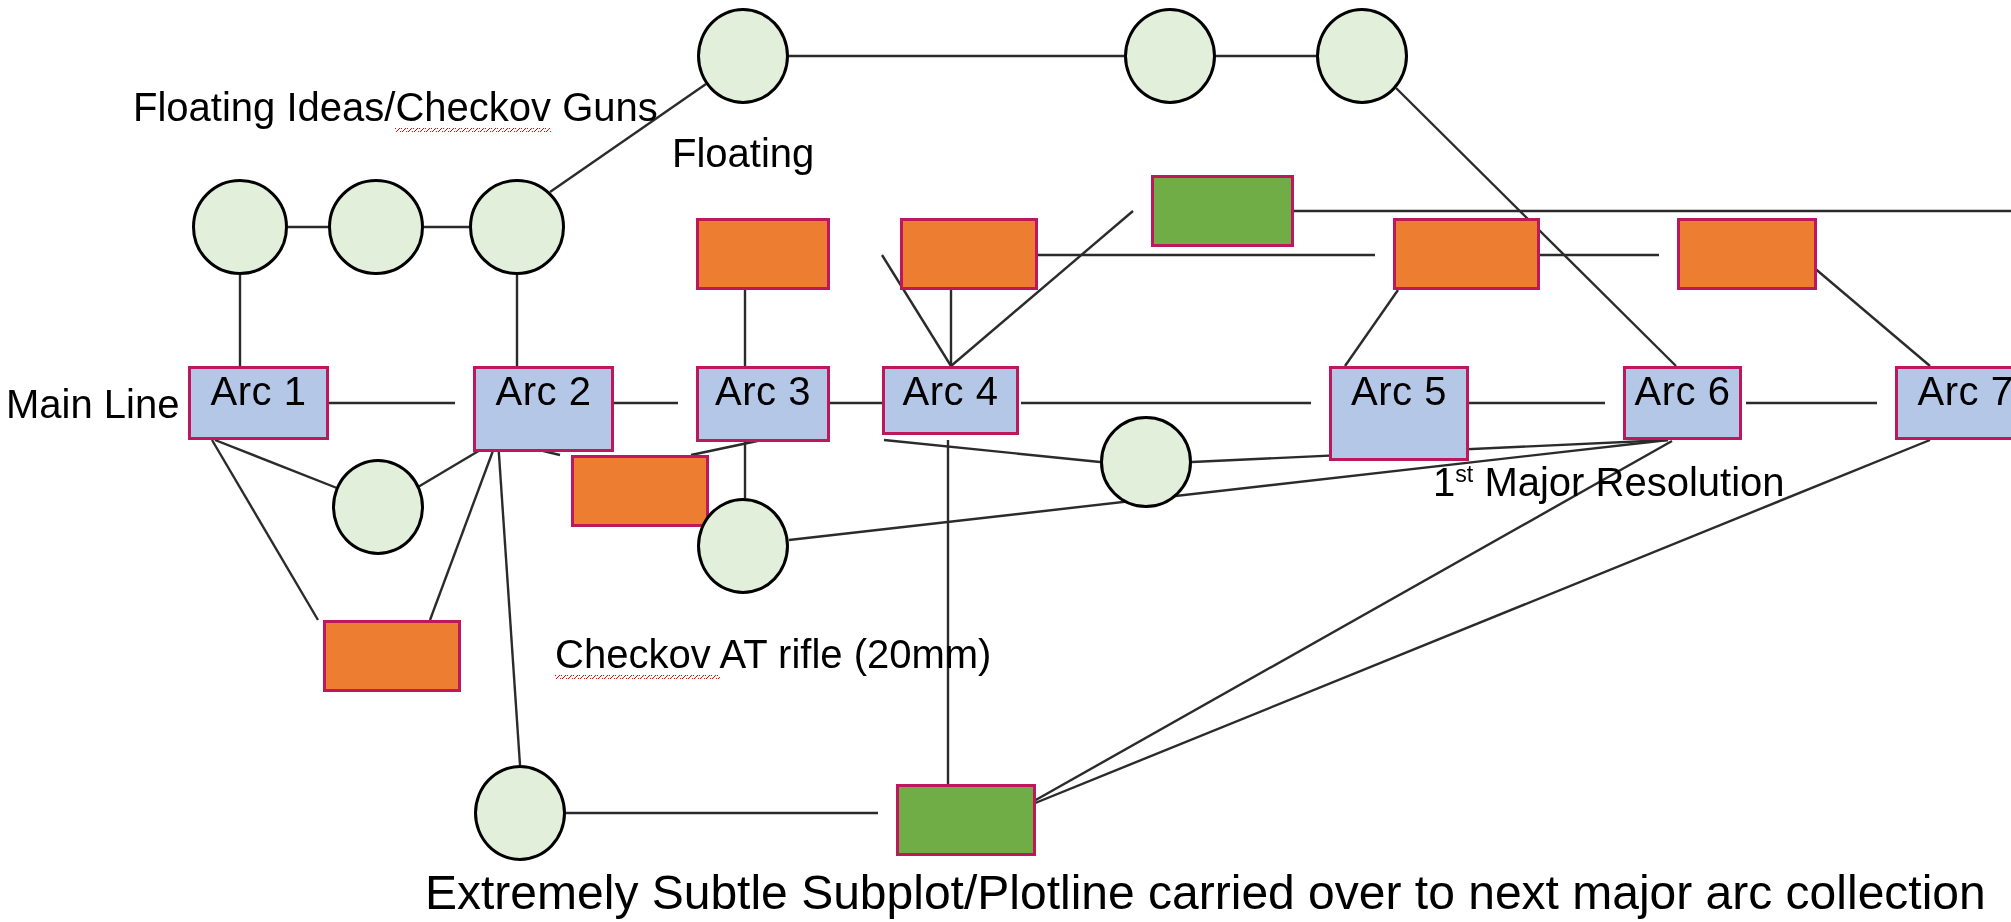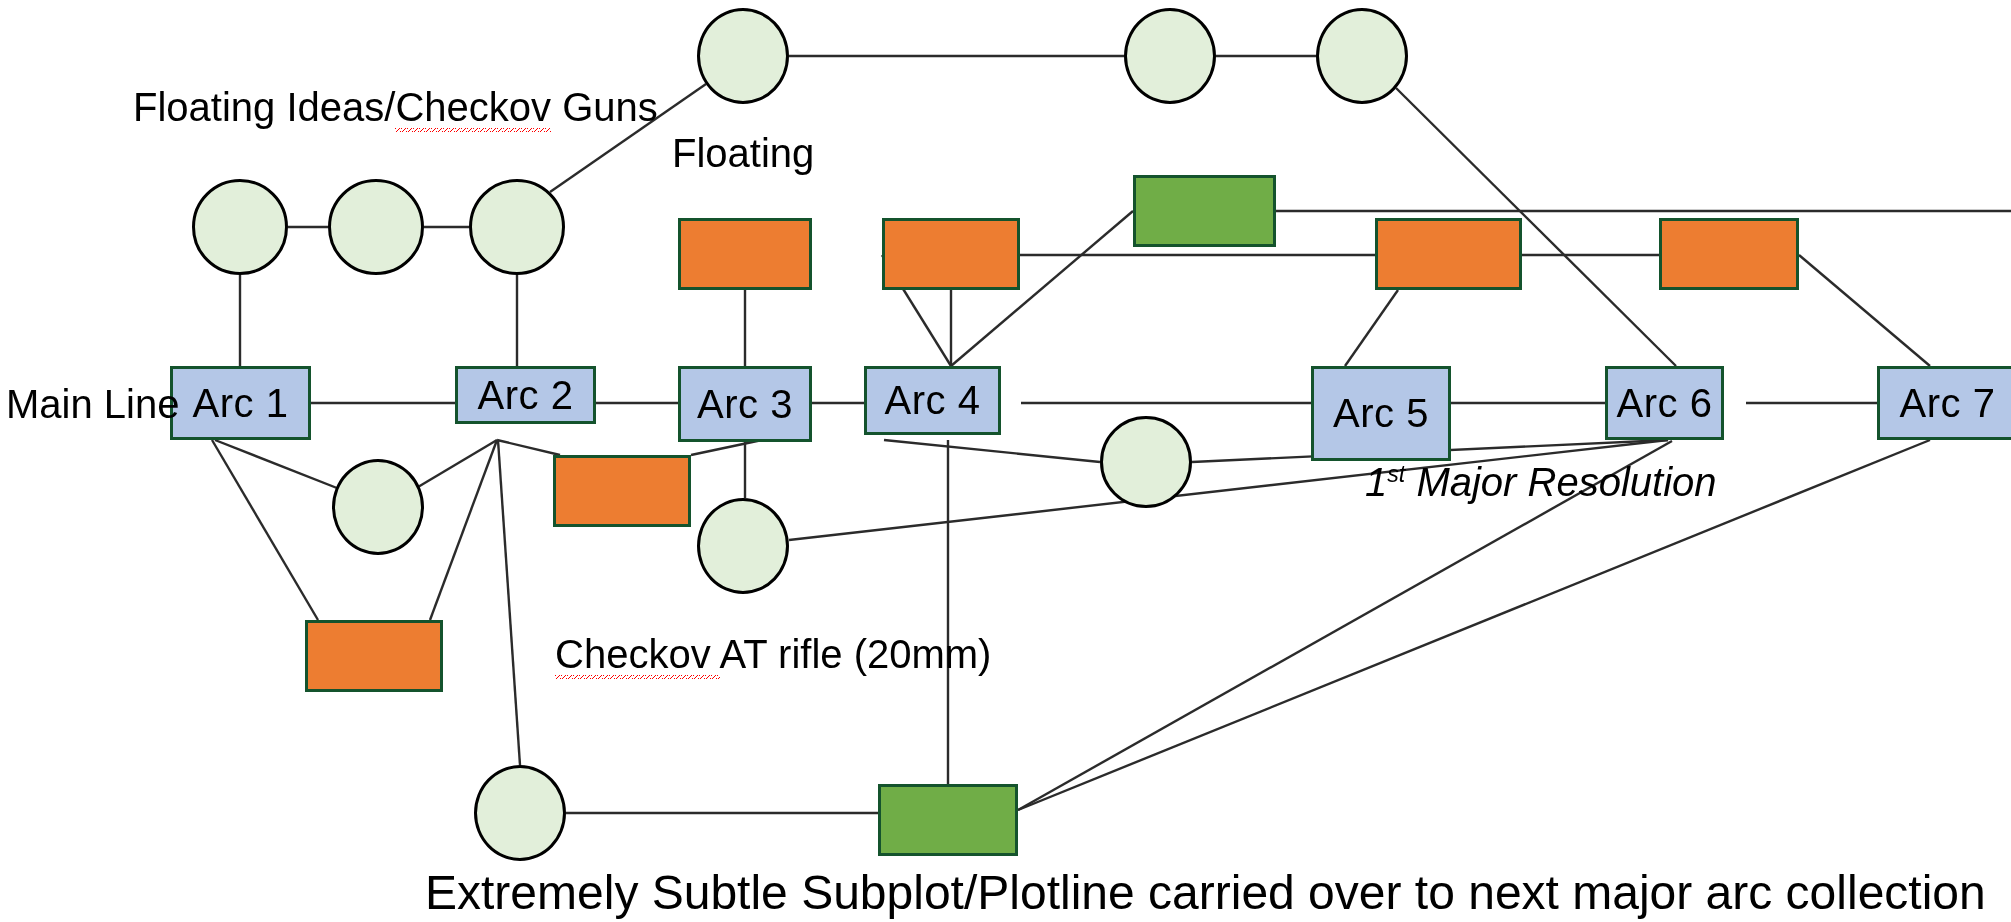--- a/index.html
+++ b/index.html
@@ -1,22 +1,22 @@
 <!DOCTYPE html>
 <html><head>
 <meta charset="utf-8">
 <title>Story Arc Plot Diagram</title>
 <style>
   html,body{margin:0;padding:0;background:#ffffff;}
   body{width:2011px;height:922px;position:relative;overflow:hidden;
        font-family:"Liberation Sans","DejaVu Sans",sans-serif;}
   #stage{position:absolute;left:0;top:0;width:2011px;height:922px;}
   svg#edges{position:absolute;left:0;top:0;width:2011px;height:922px;}
-  .node{position:absolute;box-sizing:border-box;border:3px solid #14532d;
-        display:flex;align-items:center;justify-content:center;}
+  .node{position:absolute;box-sizing:border-box;border:3px solid #be185d;
+        display:flex;align-items:flex-start;justify-content:center;margin-left:18px;}
   .arc-box{background:#b4c7e7;font-size:40px;color:#000;letter-spacing:.5px;}
   .orange-box{background:#ed7d31;}
   .green-box{background:#70ad47;}
   .circ{background:#e2efda;border:3px solid #000;border-radius:50%;position:absolute;box-sizing:border-box;}
   .lbl{position:absolute;color:#000;white-space:nowrap;}
   .lbl-big{font-size:40px;}
   .lbl-mid{font-size:48px;}
   .spell{ text-decoration:none;
     background-image:repeating-linear-gradient(
        -45deg,#ff0000 0px,#ff0000 1.2px,transparent 1.2px,transparent 3px);
@@ -68,21 +68,21 @@
         <path d="M948,440 L948,784" vector-effect="non-scaling-stroke"></path>
         <path d="M1018,810 L1672,441" vector-effect="non-scaling-stroke"></path>
         <path d="M566,813 L878,813" vector-effect="non-scaling-stroke"></path>
         <path d="M1930,440 L1018,810" vector-effect="non-scaling-stroke"></path>
       </g>
   </svg>
 
   <div class="node arc-box" style="left:170px;top:366px;width:141px;height:74px;">
     <span>Arc 1</span>
   </div>
-  <div class="node arc-box" style="left:455px;top:366px;width:141px;height:58px;">
+  <div class="node arc-box" style="left:455px;top:366px;width:141px;height:86px;">
     <span>Arc 2</span>
   </div>
   <div class="node arc-box" style="left:678px;top:366px;width:134px;height:76px;">
     <span>Arc 3</span>
   </div>
   <div class="node arc-box" style="left:864px;top:366px;width:137px;height:69px;">
     <span>Arc 4</span>
   </div>
   <div class="node arc-box" style="left:1311px;top:366px;width:140px;height:95px;">
     <span>Arc 5</span>
@@ -126,21 +126,21 @@
   </div>
 
   <div class="lbl lbl-big" style="left:672px;top:131px;">
     <span>Floating</span>
   </div>
 
   <div class="lbl lbl-big" style="left:555px;top:632px;">
     <span class="spell">Checkov </span><span>AT rifle (20mm)</span>
   </div>
 
-  <div class="lbl lbl-big" style="left:1365px;top:460px;font-style:italic;">
+  <div class="lbl lbl-big" style="left:1433px;top:460px;">
     <span>1</span><sup>st</sup><span> Major Resolution</span>
   </div>
 
   <div class="lbl lbl-mid" style="left:425px;top:865px;">
     <span>Extremely Subtle Subplot/Plotline carried over to next major arc collection</span>
   </div>
 
 </div>
 
 </body></html>

